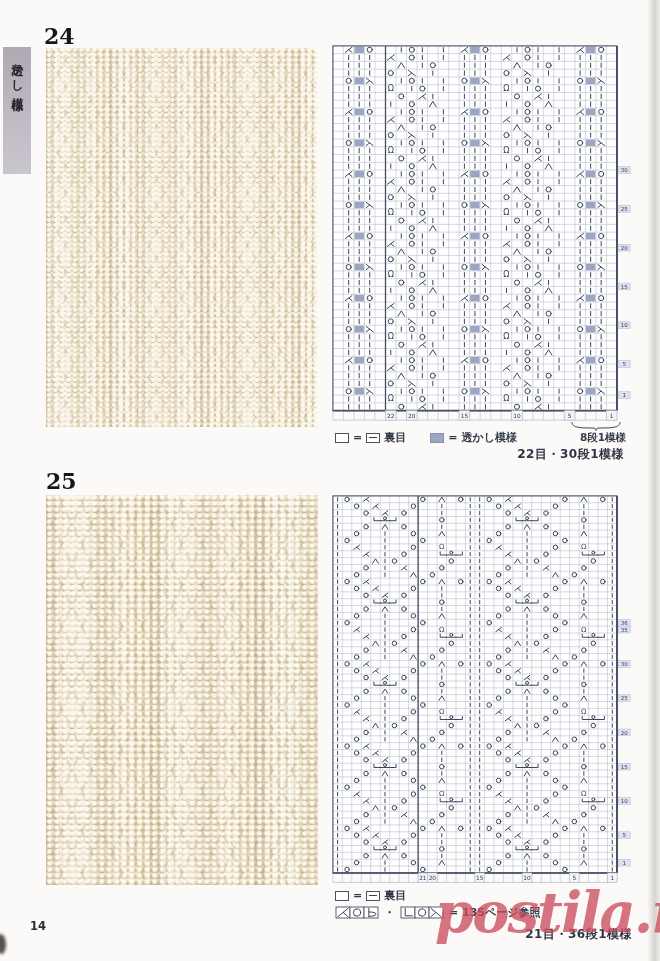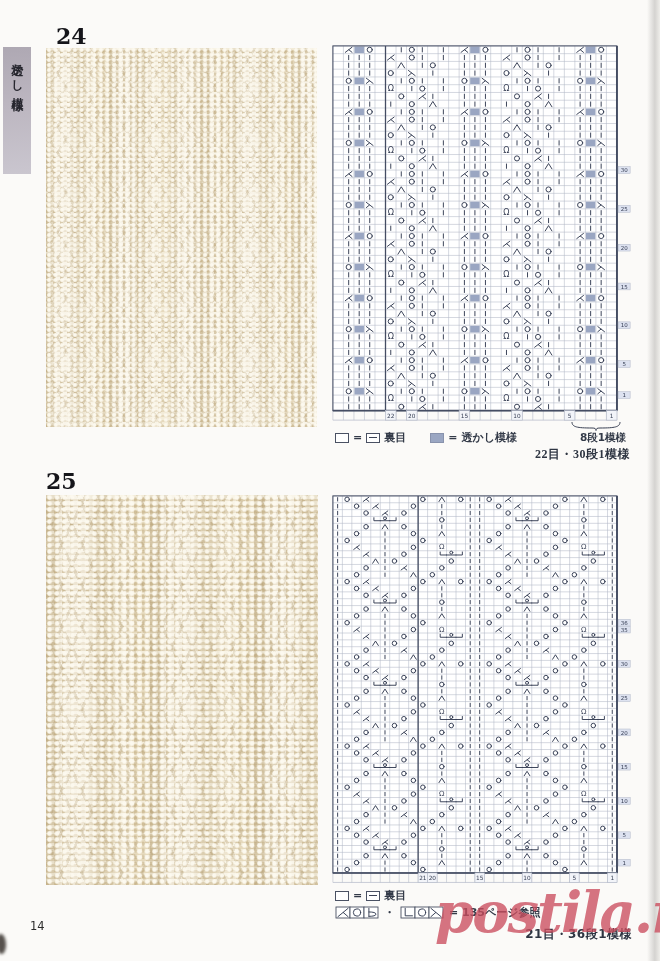--- a/index.html
+++ b/index.html
@@ -6,21 +6,21 @@
   .page{position:relative;width:660px;height:961px;background:#fbfaf8;overflow:hidden;
         font-family:"DejaVu Sans",sans-serif;}
   .page-edge{position:absolute;right:0;top:0;width:13px;height:100%;z-index:4;
         background:linear-gradient(90deg,rgba(170,168,164,0) 0%,rgba(150,148,144,.38) 60%,rgba(238,237,233,.95) 100%);}
   .side-tab{position:absolute;left:3px;top:47px;width:28px;height:127px;
         background:linear-gradient(175deg,#aea8b3 0%,#bcb6c0 45%,#cac6cf 100%);
         display:flex;justify-content:center;}
   .side-tab-text{writing-mode:vertical-rl;text-orientation:upright;font-size:12px;
         color:#26262e;letter-spacing:2px;font-weight:600;margin-top:7px;}
   .pat-num{position:absolute;font-family:"DejaVu Serif",serif;font-weight:700;font-size:22px;color:#15151a;}
-  .n24{left:56px;top:23px;} .n25{left:46px;top:468px;}
+  .n24{left:44px;top:23px;} .n25{left:46px;top:468px;}
 
   .photo{position:absolute;left:46px;background-color:#ece2c9;}
   .photo24{top:48px;width:271px;height:379px;
     background-image:
       radial-gradient(circle at 3px 2px, rgba(253,250,240,.95) 0 1.4px, rgba(253,250,240,0) 2.6px),
       radial-gradient(circle at 1px 4px, rgba(190,168,124,.55) 0 1.2px, rgba(190,168,124,0) 2.4px),
       repeating-linear-gradient(58deg, rgba(172,148,102,.20) 0 2.5px, rgba(255,255,255,0) 2.5px 14px),
       repeating-linear-gradient(-58deg, rgba(172,148,102,.20) 0 2.5px, rgba(255,255,255,0) 2.5px 14px),
       repeating-linear-gradient(0deg, rgba(207,186,146,.22) 0 2px, rgba(253,250,240,.38) 2px 5px),
       repeating-linear-gradient(90deg, rgba(132,108,66,.16) 0 5px, rgba(255,255,255,.5) 9px 22px,
@@ -36,41 +36,41 @@
       repeating-linear-gradient(90deg, rgba(128,104,62,.18) 0 8px, rgba(255,255,255,.5) 16px 40px,
           rgba(128,104,62,.12) 52px 62px, rgba(255,252,244,.55) 74px 86px, rgba(128,104,62,0) 86px 104px);
     background-size:7.5px 6px,8px 6.5px,auto,auto,auto,auto;}
 
   .chart{position:absolute;left:332px;line-height:0;}
   .chart24{top:45px;} .chart25{top:495px;}
   .brace24{position:absolute;left:571px;top:421px;}
 
   .cap{position:absolute;font-weight:700;color:#333a48;white-space:nowrap;}
   .cap8{top:431px;right:34px;font-size:10.5px;text-align:center;}
-  .cap24{top:446px;right:30px;font-size:12px;color:#2e3542;letter-spacing:.5px;font-family:Liberation Serif, serif;}
+  .cap24{top:446px;right:36px;font-size:12px;color:#2e3542;letter-spacing:.5px;}
   .cap25{top:888px;right:28px;font-size:12px;color:#2e3542;letter-spacing:.5px;margin-top:38px;}
 
   .legend{position:absolute;display:flex;align-items:center;gap:4px;
           font-size:11px;font-weight:700;color:#333a48;}
   .legend24{left:335px;top:430px;} .legend25{left:335px;top:888px;}
   .lg-box{width:14px;height:10px;border:1px solid #4a5163;background:#fff;
           display:inline-block;position:relative;box-sizing:border-box;}
   .lg-box.dash::after{content:"";position:absolute;left:2px;right:2px;top:3.2px;border-top:1.5px solid #3a4154;}
   .lg-box.gray{background:#9aa6c2;border-color:#8892ac;}
   .lg-gap{width:16px;display:inline-block;}
   .lg-eq{font-weight:700;}
 
   .ref-line{position:absolute;left:335px;top:905px;display:flex;align-items:center;gap:5px;
             font-size:11px;font-weight:700;color:#333a48;}
   .ref-box{display:inline-block;line-height:0;}
 
   .watermark{position:absolute;left:435px;top:879px;z-index:5;
         font-family:"DejaVu Serif",serif;font-style:italic;font-weight:700;font-size:56px;
         color:rgba(203,77,94,.78);letter-spacing:-2px;}
-  .page-num{position:absolute;left:30px;top:919px;font-size:11.5px;font-weight:400;color:#2c2c2c;}
+  .page-num{position:absolute;left:30px;top:919px;font-size:11.5px;font-weight:700;color:#2c2c2c;}
   .smudge{position:absolute;left:-3px;top:934px;width:9px;height:20px;background:#57524e;
         border-radius:40% 60% 50% 50%;filter:blur(1.5px);}
 </style>
 </head>
 <body>
 
 <div class="page">
   <div class="page-edge"></div>
 
   <div class="side-tab">

